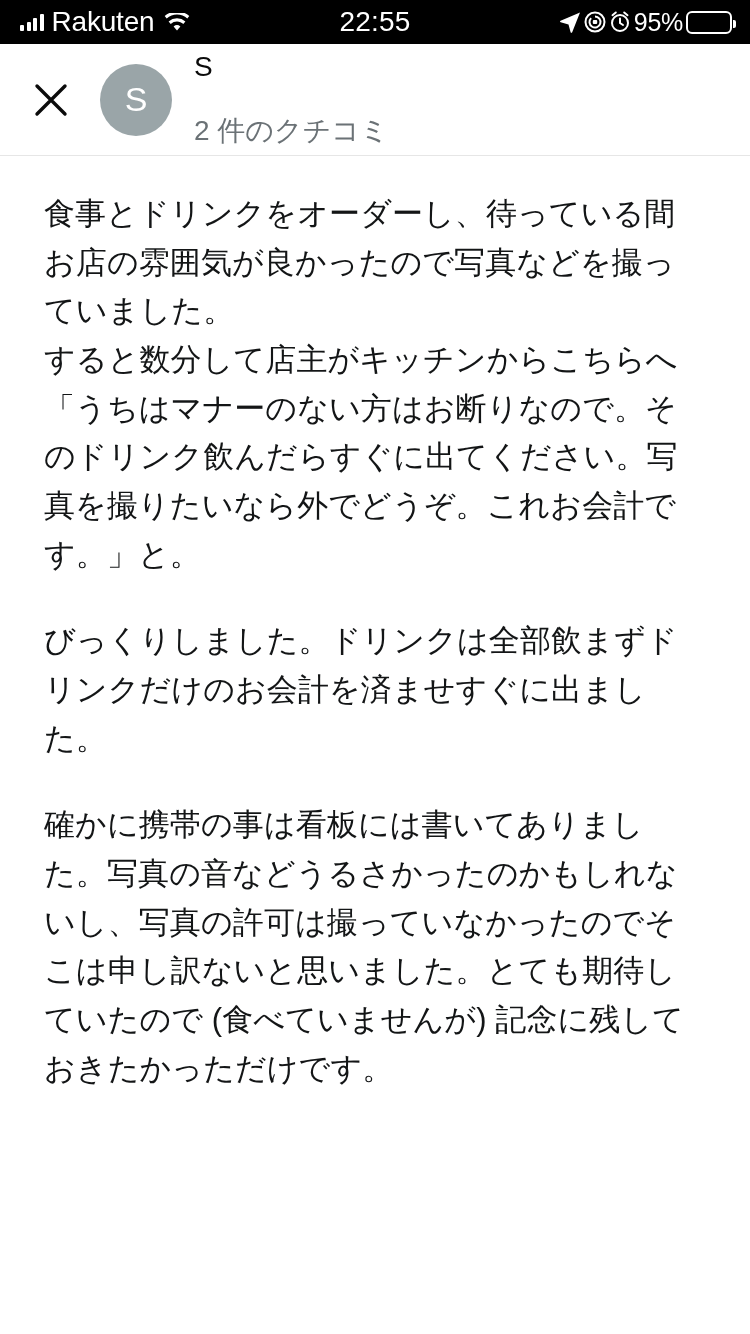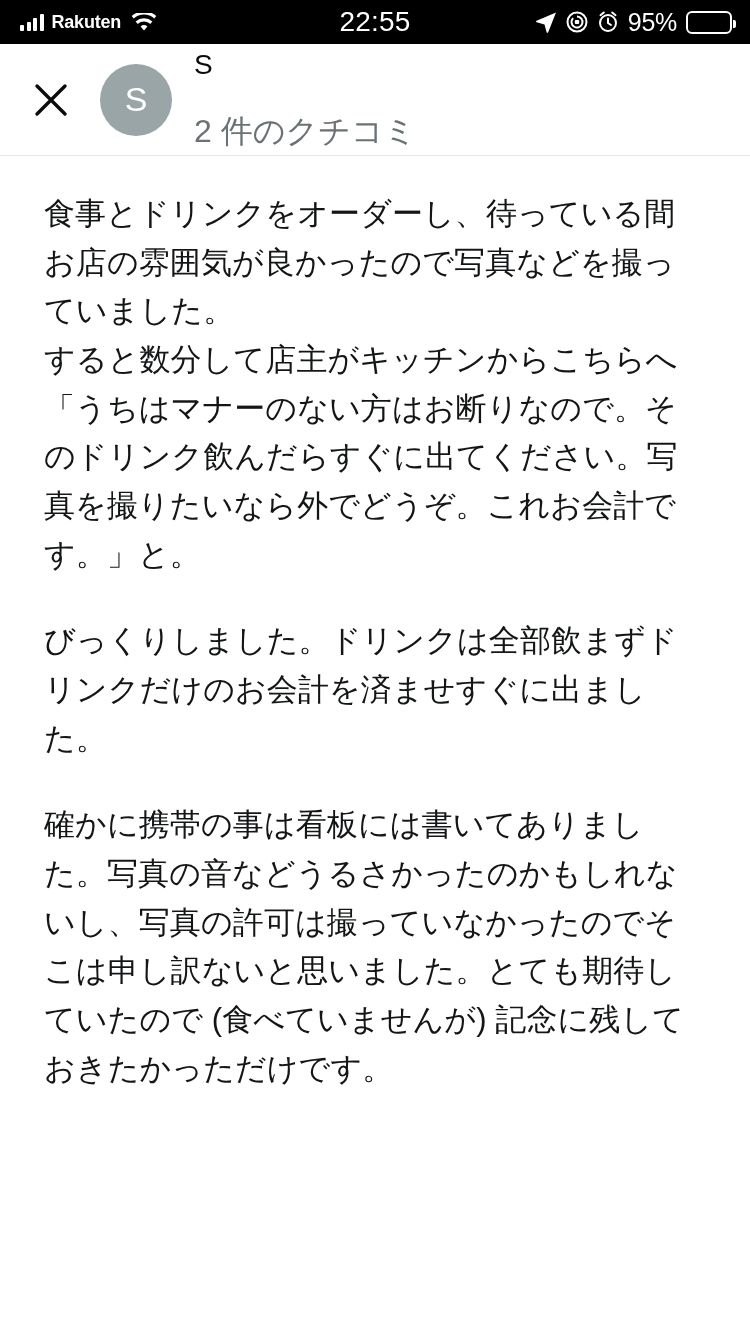--- a/index.html
+++ b/index.html
@@ -42,23 +42,23 @@
     display: block;
     width: 4px;
     background: #ffffff;
     border-radius: 1px;
   }
   .signal-bars i:nth-child(1) { height: 6px; }
   .signal-bars i:nth-child(2) { height: 9px; }
   .signal-bars i:nth-child(3) { height: 13px; }
   .signal-bars i:nth-child(4) { height: 17px; }
   .carrier {
-    font-size: 18px;
+    font-size: 28px;
     letter-spacing: -0.2px;
-    font-weight: 700;
+    font-weight: 400;
     line-height: 1;
     padding-bottom: 1px;
   }
   .wifi-icon {
     position: relative;
     width: 26px;
     height: 19px;
     margin-left: 2px;
   }
   .wifi-icon svg { display: block; }
@@ -74,21 +74,21 @@
     pointer-events: none;
   }
   .clock {
     font-size: 28px;
     font-weight: 400;
     letter-spacing: 0.2px;
   }
   .status-right {
     display: flex;
     align-items: center;
-    gap: 9px;
+    gap: 3px;
     z-index: 2;
   }
   .status-right svg { display: block; }
   .battery-percent {
     font-size: 25px;
     letter-spacing: -0.3px;
   }
   .battery {
     width: 46px;
     height: 23px;
@@ -157,21 +157,21 @@
     flex-direction: column;
     justify-content: center;
     gap: 5px;
   }
   .user-name {
     font-size: 28px;
     color: #0b0b0b;
     line-height: 1.1;
   }
   .review-count {
-    font-size: 32px;
+    font-size: 28px;
     color: #6b7276;
     line-height: 1.1;
     margin-top: 28px;
   }
 
   
   .review-body {
     padding: 34px 44px 0 44px;
     box-sizing: border-box;
   }

